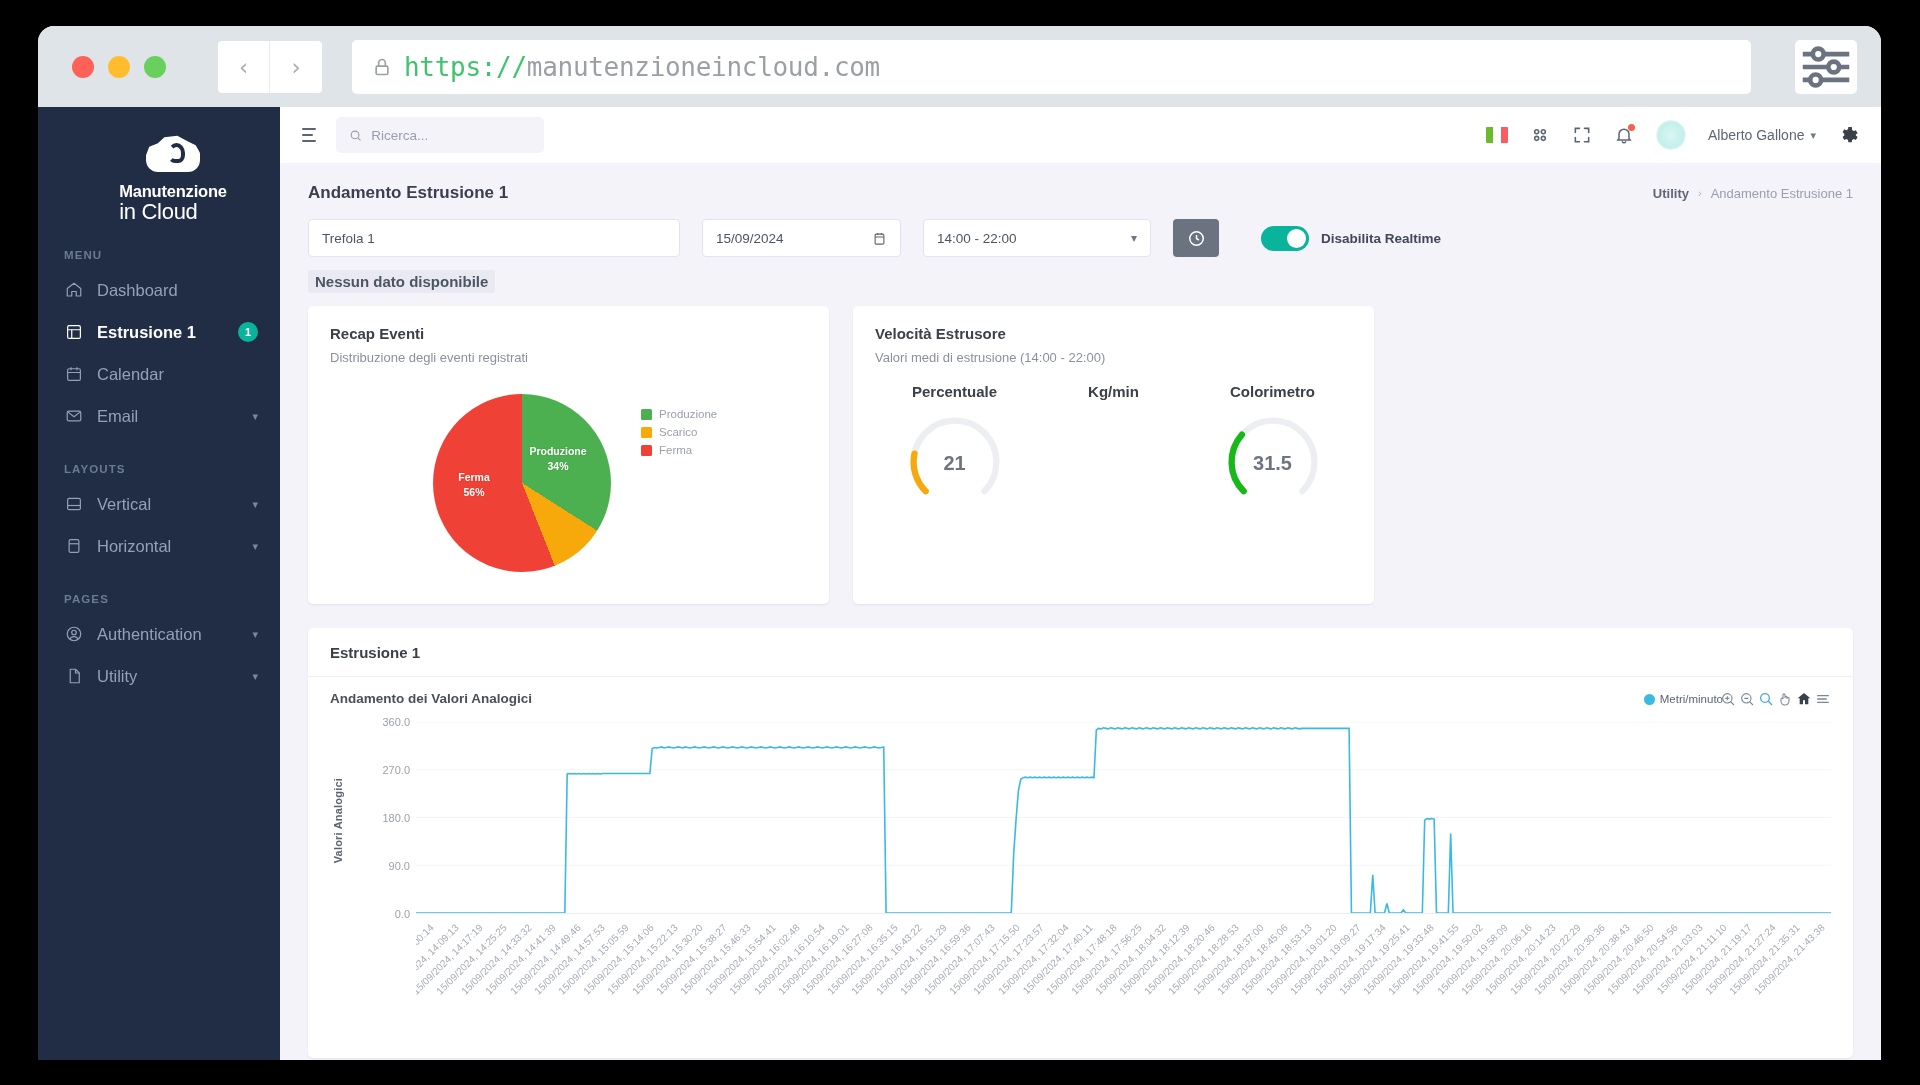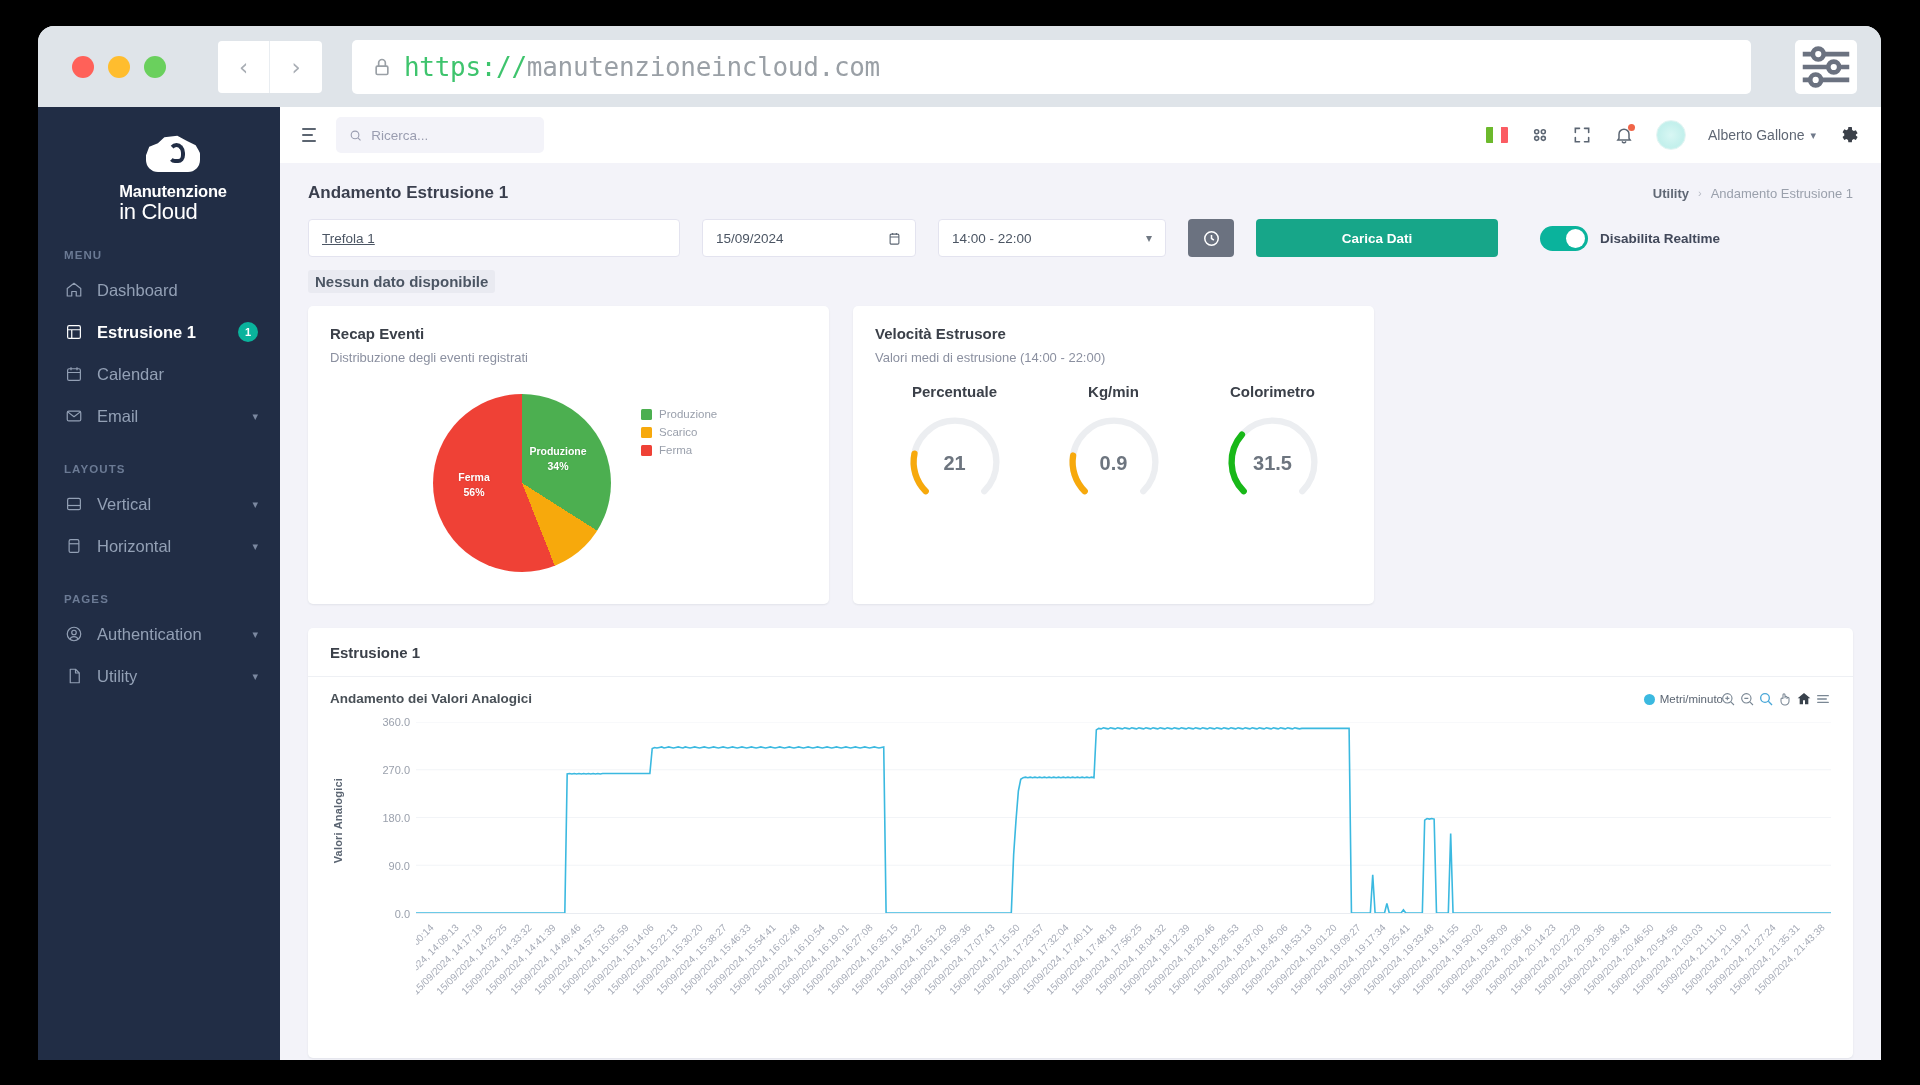--- a/index.html
+++ b/index.html
@@ -184,22 +184,22 @@
   #breadcrumb .crumb-cur { color: #9aa0ac; }
 
   
   #filters { display: flex; align-items: center; gap: 22px; padding: 0 4px; }
   .ctl {
     height: 38px; background: #ffffff;
     border: 1px solid #e3e3ef; border-radius: 4px;
     display: flex; align-items: center;
     padding: 0 13px; font-size: 13.5px; color: #4b5563;
   }
-  #sel-trefola { width: 372px; text-decoration: underline; }
-  #inp-date { width: 214px; justify-content: space-between; }
+  #sel-trefola { width: 372px; }
+  #inp-date { width: 199px; justify-content: space-between; }
   #sel-time { width: 228px; justify-content: space-between; }
   #sel-time .chev-d { color: #707883; font-size: 12px; }
   #btn-clock {
     width: 46px; height: 38px; border-radius: 4px;
     background: #6b7280; color: #fff;
     display: flex; align-items: center; justify-content: center;
   }
   #btn-clock svg { width: 19px; height: 19px; }
   #btn-carica {
     width: 242px; height: 38px; border-radius: 4px;
@@ -549,21 +549,20 @@
           <div class="ctl" id="sel-time">
             <span>14:00 - 22:00</span>
             <span class="chev-d">▾</span>
           </div>
           <div id="btn-clock">
             <svg viewBox="0 0 24 24" fill="none" stroke="currentColor" stroke-width="1.9">
               <circle cx="12" cy="12" r="8.5"></circle>
                 <path d="M12 7.5V12l3 2"></path>
             </svg>
           </div>
-          <button id="btn-carica">Carica Dati</button>
           <div id="realtime-wrap">
             <div id="realtime-toggle">
                 <span class="knob"></span>
               </div>
             <span id="realtime-label">Disabilita Realtime</span>
           </div>
         </div>
 
         <div><span id="no-data-chip">Nessun dato disponibile</span></div>
 
@@ -603,28 +602,20 @@
                     <svg viewBox="0 0 120 120">
                       <path d="M 27.47 92.53 A 46 46 0 0 1 27.47 92.53" fill="none"></path>
                       <path d="M 27.47 92.53 A 46 46 0 1 1 92.53 92.53" fill="none" stroke="#eceef1" stroke-width="7" stroke-linecap="round"></path>
                       <path d="M 27.47 92.53 A 46 46 0 0 1 14.96 50.67" fill="none" stroke="#f7a90c" stroke-width="7" stroke-linecap="round"></path>
                     </svg>
                     <div class="gauge-val">21</div>
                   </div>
                 </div>
                 <div class="gauge-col">
                   <div class="gauge-name">Kg/min</div>
-                  <div class="gauge">
-                    <svg viewBox="0 0 120 120">
-                      <path d="M 27.47 92.53 A 46 46 0 0 1 27.47 92.53" fill="none"></path>
-                      <path d="M 27.47 92.53 A 46 46 0 1 1 92.53 92.53" fill="none" stroke="#eceef1" stroke-width="7" stroke-linecap="round"></path>
-                      <path d="M 27.47 92.53 A 46 46 0 0 1 14.57 52.80" fill="none" stroke="#f7a90c" stroke-width="7" stroke-linecap="round"></path>
-                    </svg>
-                    <div class="gauge-val">0.9</div>
-                  </div>
                 </div>
                 <div class="gauge-col">
                   <div class="gauge-name">Colorimetro</div>
                   <div class="gauge">
                     <svg viewBox="0 0 120 120">
                       <path d="M 27.47 92.53 A 46 46 0 0 1 27.47 92.53" fill="none"></path>
                       <path d="M 27.47 92.53 A 46 46 0 1 1 92.53 92.53" fill="none" stroke="#eceef1" stroke-width="7" stroke-linecap="round"></path>
                       <path d="M 27.47 92.53 A 46 46 0 0 1 25.49 29.58" fill="none" stroke="#18b818" stroke-width="7" stroke-linecap="round"></path>
                     </svg>
                     <div class="gauge-val">31.5</div>

